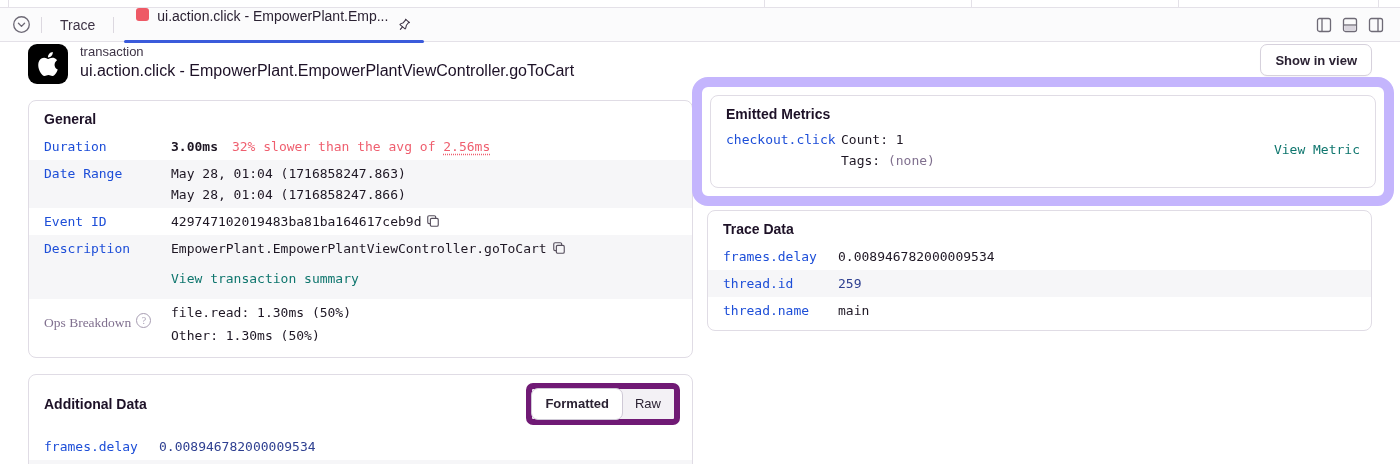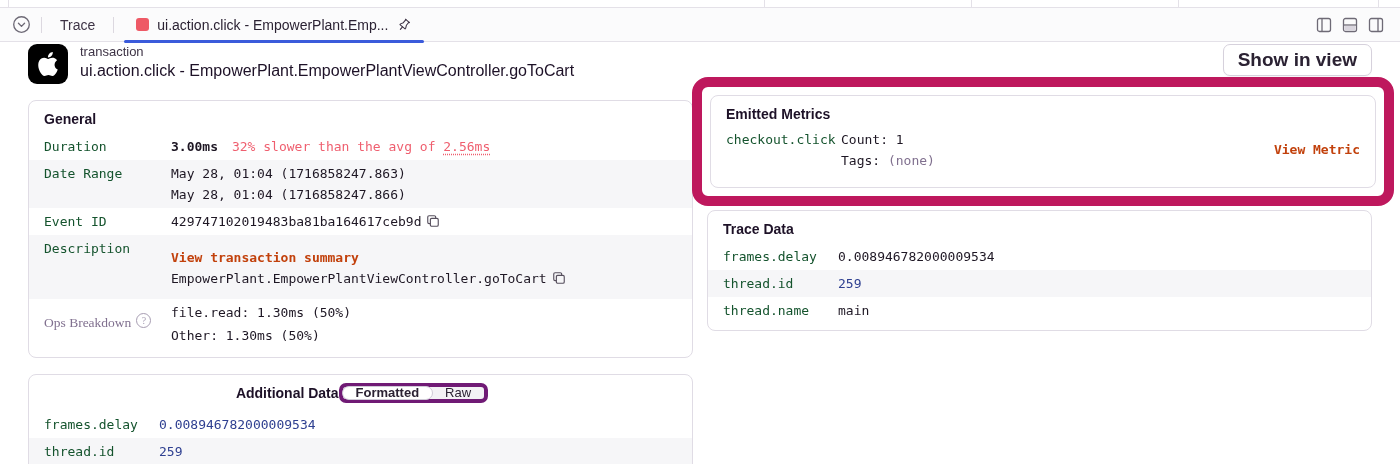--- a/index.html
+++ b/index.html
@@ -9,74 +9,74 @@
   
   .top-strip { position:relative; height:8px; background:#fff; border-bottom:1px solid #e4e1e8; }
   .top-strip .vsep { position:absolute; top:0; bottom:0; width:1px; background:#e4e1e8; }
 
   
   .tab-bar { height:34px; background:#fbfbfc; border-bottom:1px solid #e4e1e8;
     display:flex; align-items:center; padding-left:12px; padding-right:16px; }
   .icon-btn { display:flex; align-items:center; justify-content:center; cursor:pointer; background:none; border:none; }
   .tb-divider { width:1px; height:16px; background:#dcd8e0; margin:0 10px; }
   .tab-plain { font-size:14px; color:#3e3446; padding:0 8px; cursor:pointer; }
-  .tab-active { position:relative; height:34px; display:flex; align-items:center; gap:8px; padding:0 12px; cursor:pointer; }
+  .tab-active { position:relative; height:34px; display:flex; gap:8px; padding:0 12px; cursor:pointer; }
   .tab-active::after { content:""; position:absolute; left:0; right:0; bottom:-1px; height:3px;
     background:#3b5bdb; border-radius:2px; }
   .tab-square { width:13px; height:13px; border-radius:3px; background:#ee5966; flex:none; }
   .tab-label { font-size:14px; color:#2b2233; white-space:nowrap; }
   .layout-icons { margin-left:auto; display:flex; gap:10px; align-items:center; }
 
   
   .content { padding:0 28px; }
   .page-header { display:flex; justify-content:space-between; align-items:flex-start; margin-top:2px; }
   .header-left { display:flex; gap:12px; align-items:flex-start; }
   .apple-badge { width:40px; height:40px; background:#000; border-radius:9px;
     display:flex; align-items:center; justify-content:center; flex:none; }
   .event-type { font-size:13px; color:#3e3446; margin-bottom:3px; }
   .page-title { font-size:16px; font-weight:400; color:#1d1127; }
   .header-actions { display:flex; gap:10px; }
   .btn { display:flex; align-items:center; gap:7px; height:32px; padding:0 14px; background:#fff;
-    border:1px solid #d6d1dc; border-radius:7px; font-size:19px; font-weight:700; color:#2b2233;
+    border:1px solid #d6d1dc; border-radius:7px; font-size:13px; font-weight:700; color:#2b2233;
     box-shadow:0 1px 1px rgba(43,34,51,.04); cursor:pointer; font-family:inherit; }
 
   .main { display:grid; grid-template-columns:665px 1fr; column-gap:14px; margin-top:16px; align-items:start; }
 
   .card { border:1px solid #e0dce5; border-radius:8px; background:#fff; padding-bottom:6px; }
   .card-title { font-size:14px; font-weight:700; padding:10px 15px 6px; color:#1d1127; }
   .kv-row { display:grid; grid-template-columns:127px 1fr; padding:3px 15px;
     font-family:"DejaVu Sans Mono", monospace; font-size:13px; line-height:1.62; }
   .kv-row.striped { background:#f6f6f8; }
-  .kv-key { color:#14532d; }
+  .kv-key { color:#1d4ed8; }
   .kv-val { color:#1e1724; word-break:break-all; }
   .col-narrow .kv-row { grid-template-columns:115px 1fr; }
 
   .bold { font-weight:700; }
   .red { color:#ef5f6f; margin-left:14px; }
   .dotted { text-decoration:underline dotted; text-underline-offset:3px; cursor:pointer; }
-  .blue-link { color:#c2410c; text-decoration:none; cursor:pointer; font-family:"DejaVu Sans Mono", monospace;font-weight:bold; }
+  .blue-link { color:#0f766e; text-decoration:none; cursor:pointer; font-family:"DejaVu Sans Mono", monospace; }
   .num { color:#2f4091; }
   .muted { color:#80708f; }
   .copy-icon { display:inline-block; vertical-align:-2px; margin-left:5px; cursor:pointer; }
 
   .ops-key { font-family:Liberation Serif, serif; font-size:13.5px; color:#80708f;
     display:flex; align-items:flex-start; gap:5px; padding-top:10px; }
   .help-badge { width:15px; height:15px; border:1px solid #a79db2; border-radius:50%; color:#a79db2;
     font-size:10px; display:inline-flex; align-items:center; justify-content:center; margin-top:1px; cursor:pointer; }
 
   
-  .card-head-flex { display:flex; justify-content:center; align-items:center; padding:8px 12px 8px 15px; }
+  .card-head-flex { display:flex; justify-content:space-between; align-items:center; padding:8px 12px 8px 15px; }
   .card-head-flex .card-title { padding:0; }
-  .segmented { display:flex; align-items:stretch; height:20px; background:#f3f1f5;
-    border:4px solid #701a75; border-radius:7px; font-size:13px; }
+  .segmented { display:flex; align-items:stretch; height:42px; background:#f3f1f5;
+    border:6px solid #701a75; border-radius:7px; font-size:13px; }
   .seg { display:flex; align-items:center; padding:0 13px; cursor:pointer; }
   .seg.active { background:#fff; border:1px solid #cfc9d6; border-radius:7px; margin:-1px; font-weight:700; }
 
   
-  .highlight-box { border:10px solid #be185d; border-radius:16px; padding:8px;
+  .highlight-box { border:10px solid #c4b5fd; border-radius:16px; padding:8px;
     margin:-23px -22px 4px -15px; }
   .em-row { display:grid; grid-template-columns:115px 1fr auto; padding:2px 15px 10px;
     font-family:"DejaVu Sans Mono", monospace; font-size:13px; line-height:1.58; align-items:start; }
   .em-link { align-self:center; }
 
   svg.ico { display:block; }
 </style>
 </head>
 <body>
 
@@ -180,28 +180,28 @@
             <span>429747102019483ba81ba164617ceb9d</span><span class="copy-icon"><svg class="ico" width="14" height="14" viewBox="0 0 16 16" fill="none" stroke="#57505e" stroke-width="1.3">
                   <rect x="5" y="5" width="9" height="9" rx="1.5"></rect>
                   <path d="M11 5V3.5A1.5 1.5 0 0 0 9.5 2h-6A1.5 1.5 0 0 0 2 3.5v6A1.5 1.5 0 0 0 3.5 11H5"></path>
                 </svg></span>
           </div>
         </div>
 
         <div class="kv-row striped" style="padding-bottom:10px">
           <div class="kv-key">Description</div>
           <div class="kv-val">
-            <div style="margin-top:9px">
-              <a class="blue-link">View transaction summary</a>
-            </div>
             <div>
               <span>EmpowerPlant.EmpowerPlantViewController.goToCart</span><span class="copy-icon"><svg class="ico" width="14" height="14" viewBox="0 0 16 16" fill="none" stroke="#57505e" stroke-width="1.3">
                     <rect x="5" y="5" width="9" height="9" rx="1.5"></rect>
                     <path d="M11 5V3.5A1.5 1.5 0 0 0 9.5 2h-6A1.5 1.5 0 0 0 2 3.5v6A1.5 1.5 0 0 0 3.5 11H5"></path>
                   </svg></span>
+            </div>
+            <div style="margin-top:9px">
+              <a class="blue-link">View transaction summary</a>
             </div>
           </div>
         </div>
 
         <div class="kv-row">
           <div class="ops-key">
             <span>Ops Breakdown</span>
             <span class="help-badge">?</span>
           </div>
           <div class="kv-val" style="line-height:1.75">

